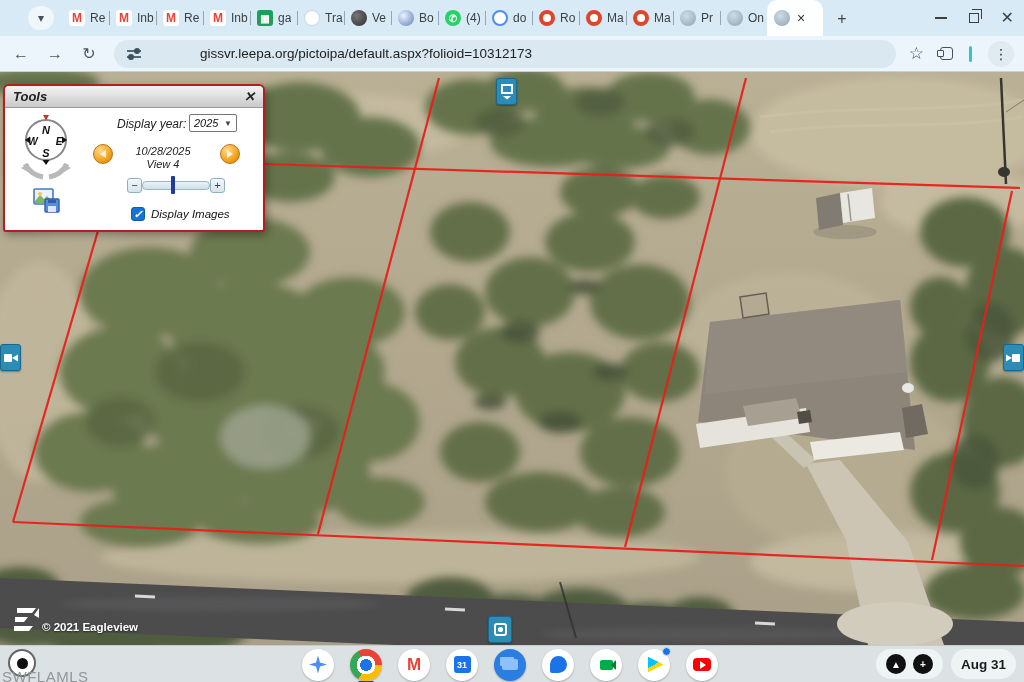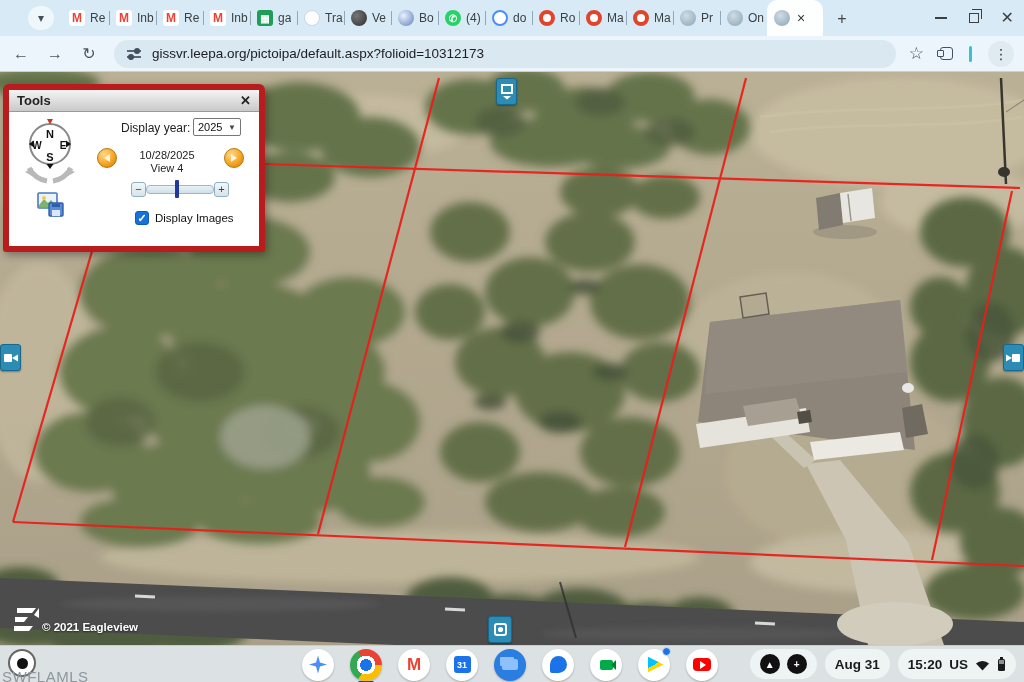--- a/index.html
+++ b/index.html
@@ -31,38 +31,38 @@
   .wc-min{width:12px;height:2px;background:#3c4043;}
   .wc-rest{width:10px;height:10px;border:1.6px solid #3c4043;position:relative;}
   .wc-rest::after{content:'';position:absolute;left:2px;top:-5px;width:9px;height:9px;border-top:1.6px solid #3c4043;border-right:1.6px solid #3c4043;}
   .wc-close{font-size:16px;line-height:1;}
 
   
   .toolbar{position:absolute;top:36px;left:0;width:1024px;height:36px;background:#ecf5fb;border-bottom:1px solid #c2d2dc;display:flex;align-items:center;}
   .navbtn{width:26px;height:26px;margin-left:8px;border-radius:50%;display:flex;align-items:center;justify-content:center;color:#4a555e;font-size:16px;}
   .omnibox{flex:1;height:28px;margin:0 10px 0 12px;max-width:782px;background:#d9e8f1;border-radius:14px;display:flex;align-items:center;padding:0 12px;color:#202124;}
   .siteinfo{margin-right:10px;display:flex;}
-  .url{font-size:13.5px;white-space:nowrap;}
+  .url{font-size:13.5px;white-space:nowrap;margin-left:48px;}
   .tb-right{display:flex;align-items:center;gap:16px;margin-left:auto;margin-right:10px;color:#41525e;}
   .tb-star{font-size:17px;}
   .tb-ext{width:13px;height:13px;border:1.8px solid #41525e;border-radius:3px;position:relative;}
   .tb-ext::after{content:'';position:absolute;left:-4px;top:2px;width:5px;height:5px;background:#ecf5fb;border:1.8px solid #41525e;border-radius:1px;}
   .tb-div{width:3px;height:16px;background:#35c3d0;border-radius:2px;}
   .tb-menu{width:26px;height:26px;border-radius:50%;background:#dfeaf1;display:flex;align-items:center;justify-content:center;font-size:14px;color:#333;}
 
   
   .map{position:absolute;top:72px;left:0;width:1024px;height:573px;overflow:hidden;}
   .map svg{display:block;}
   .copyright{position:absolute;left:42px;top:549px;color:#fff;font-size:11.5px;font-weight:bold;text-shadow:0 1px 2px rgba(0,0,0,.55);}
   .evlogo{position:absolute;left:14px;top:535px;}
 
   .pan{position:absolute;background:#2c8cb4;border:1px solid #19678c;border-radius:3px;display:flex;align-items:center;justify-content:center;box-shadow:0 1px 2px rgba(0,0,0,.35);}
 
   
-  .panel{position:absolute;left:3px;top:12px;width:262px;height:168px;background:#fff;border:6px solid #b91c1c;border-radius:6px 6px 3px 3px;box-shadow:2px 3px 8px rgba(0,0,0,.35);}
+  .panel{position:absolute;left:3px;top:12px;width:262px;height:148px;background:#fff;border:2px solid #b91c1c;border-radius:6px 6px 3px 3px;box-shadow:2px 3px 8px rgba(0,0,0,.35);font-style:italic;}
   .ptitle{height:22px;background:linear-gradient(#f4f4f4,#c9c9c9);border-bottom:1px solid #9a9a9a;border-radius:5px 5px 0 0;display:flex;align-items:center;padding:0 8px;}
   .ptitle .t{font-size:13px;font-weight:bold;color:#222;}
   .pclose{margin-left:auto;font-size:13px;font-weight:bold;color:#222;}
   .plabel{position:absolute;font-size:12px;color:#222;}
   .yearsel{position:absolute;left:184px;top:28px;width:48px;height:18px;border:1px solid #767676;border-radius:2px;background:#fff;font-size:11px;color:#111;display:flex;align-items:center;padding:0 4px;justify-content:space-between;}
   .obtn{position:absolute;width:20px;height:20px;border-radius:50%;background:radial-gradient(circle at 35% 30%,#ffd98f,#f5a623 55%,#d07d08);border:1px solid #b87410;display:flex;align-items:center;justify-content:center;}
   .obtn span{width:0;height:0;border-top:4px solid transparent;border-bottom:4px solid transparent;}
   .obtn.prev span{border-right:6px solid #fff3df;}
   .obtn.next span{border-left:6px solid #fff3df;}
   .pdate{position:absolute;left:108px;top:59px;width:100px;text-align:center;font-size:11px;color:#222;line-height:13px;}
@@ -514,28 +514,16 @@
         </div>
       </div>
     <div class="tray">
       <div class="pill" id="notifpill">
           <span class="sic">▲</span>
           <span class="sic">+</span>
         </div>
       <div class="pill">
         <span>Aug 31</span>
       </div>
-      <div class="pill">
-        <span>15:20</span>
-        <span>US</span>
-        <svg width="15" height="13" viewBox="0 0 16 14">
-            <path d="M1,6 A10,10 0 0 1 15,6 L8,13.5 Z" fill="#191c1e"></path>
-          </svg>
-        <svg width="9" height="15" viewBox="0 0 9 15">
-            <rect x="3" y="0" width="3" height="2" fill="#191c1e"></rect>
-            <rect x="1" y="2" width="7" height="12" rx="1.5" fill="#191c1e"></rect>
-            <rect x="2" y="3" width="5" height="4" fill="#8a9094"></rect>
-          </svg>
-      </div>
     </div>
   </div>
 
 </div>
 
 </body></html>

